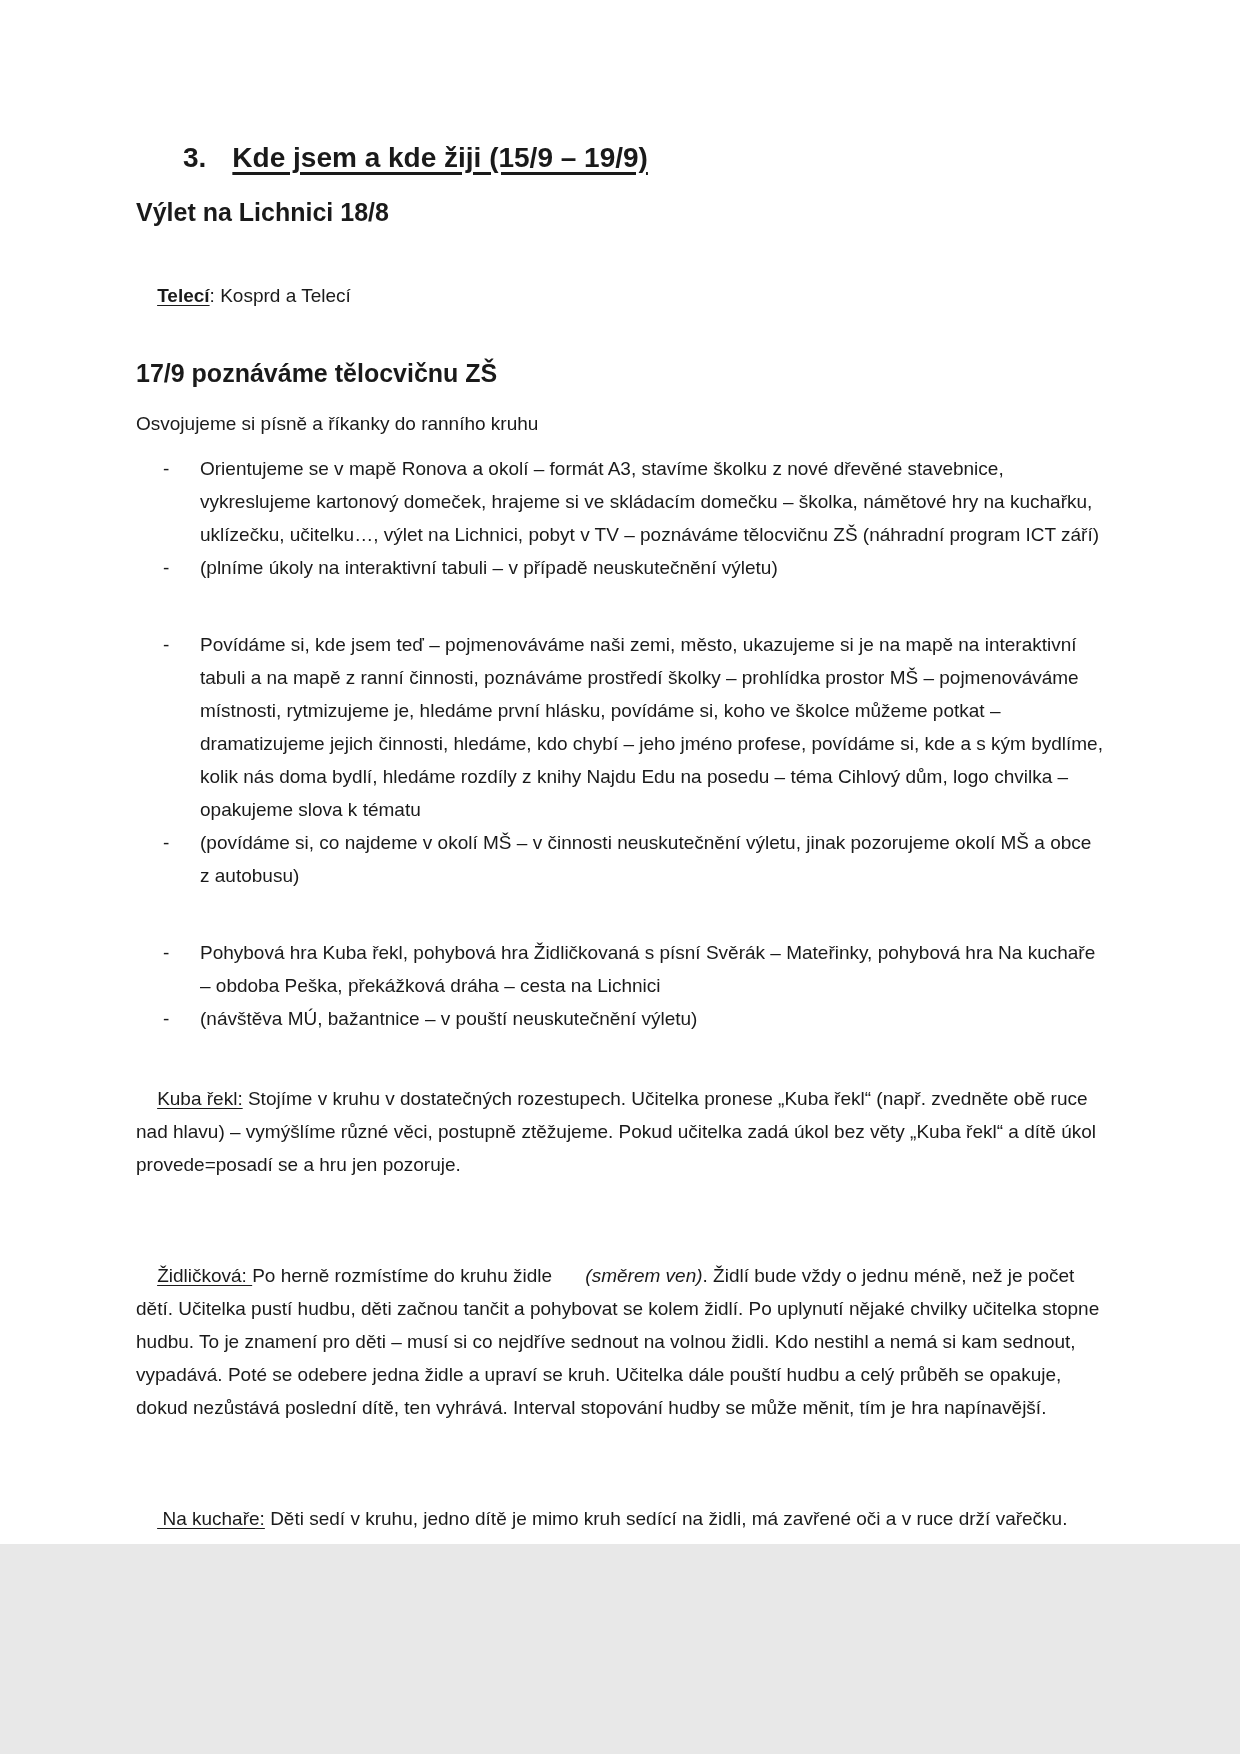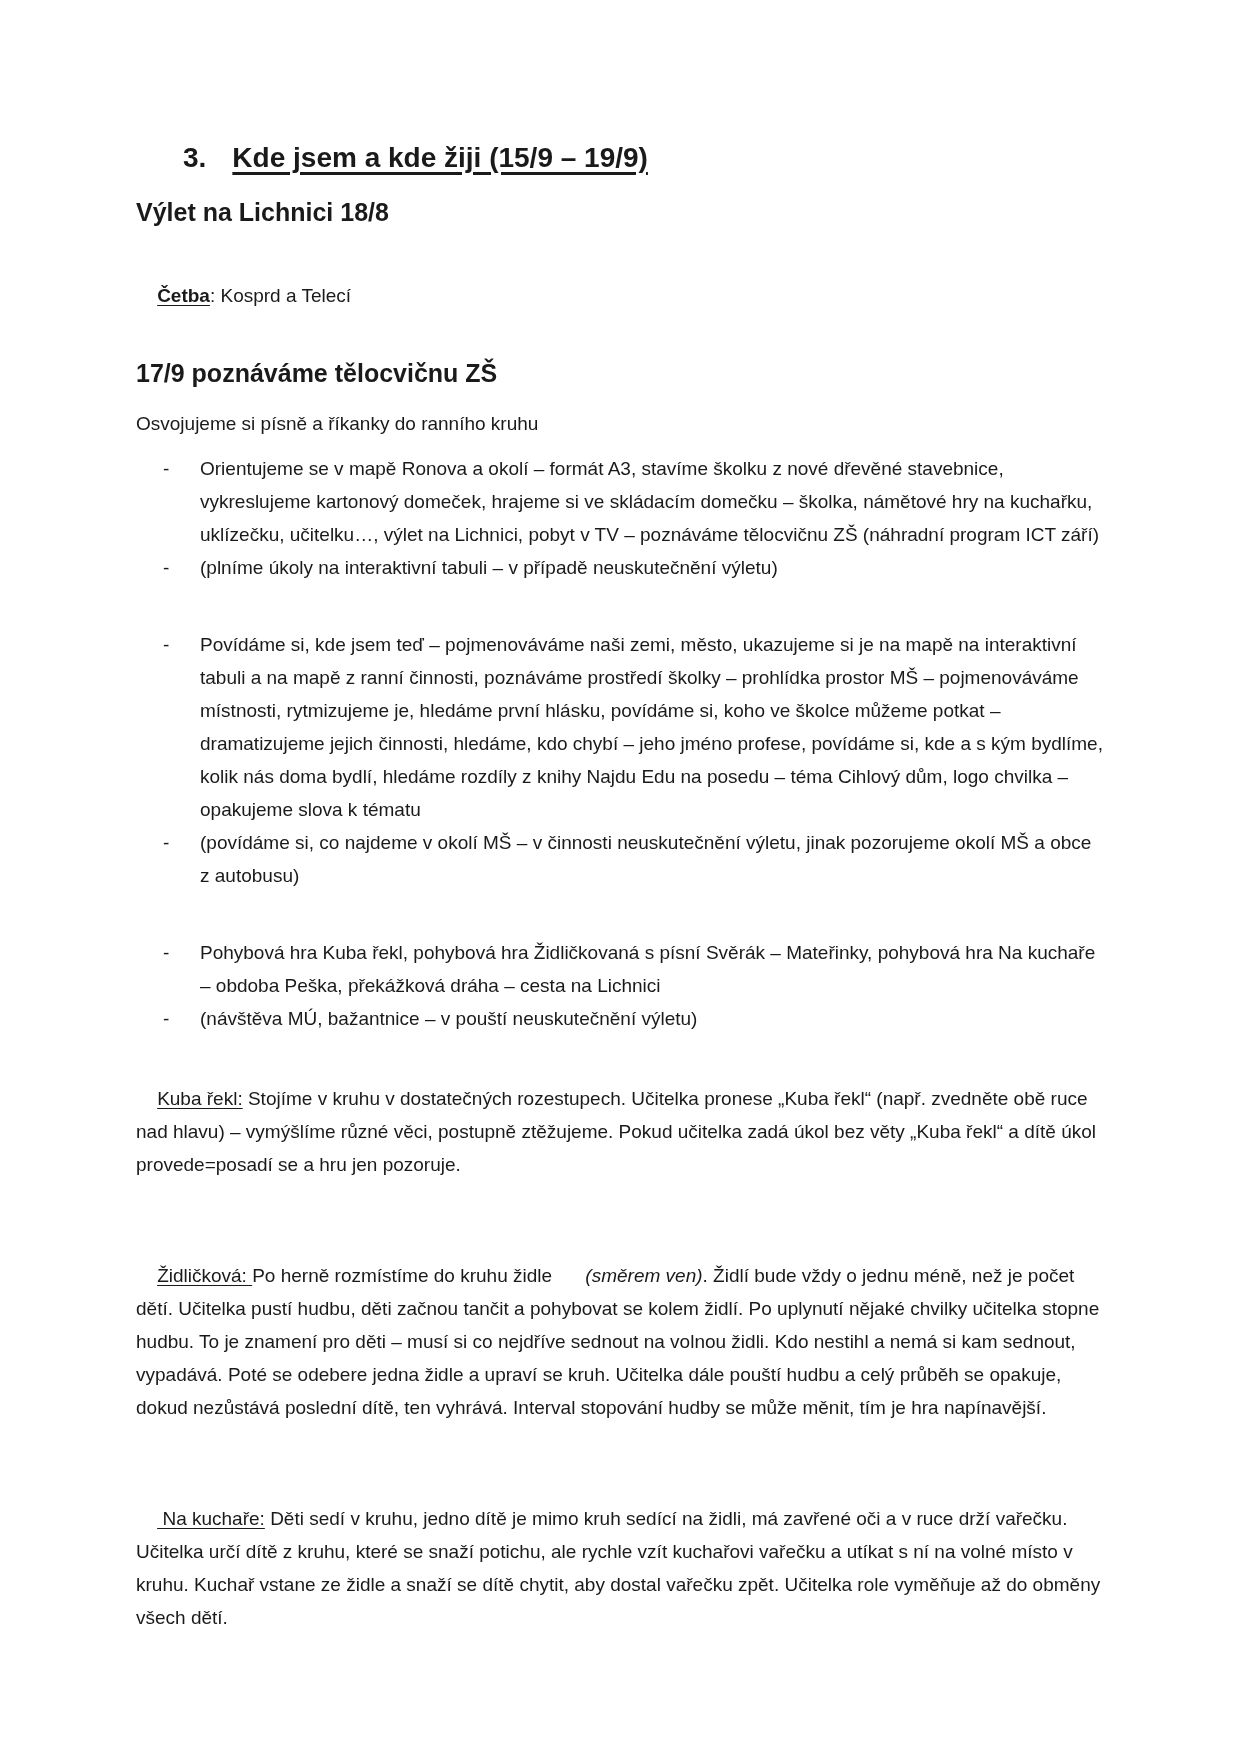--- a/index.html
+++ b/index.html
@@ -1,18 +1,18 @@
 <!DOCTYPE html>
 <html lang="cs"><head>
 <meta charset="utf-8">
 <style>
   html, body { margin: 0; padding: 0; background: #e8e8e8; }
   .page {
     width: 1240px;
-    height: 1754px;
+    height: 1544px;
     margin: 0 auto;
     background: #ffffff;
     box-sizing: border-box;
     padding: 140px 134px 40px 136px;
     font-family: "Liberation Sans", "DejaVu Sans", sans-serif;
     color: #1a1a1a;
     overflow: hidden;
   }
   .doc p, .doc li { 
     font-size: 19px; 
@@ -72,21 +72,21 @@
 
 <div class="page doc">
 
   <h1 class="numbered">
     <span class="h-num">3.</span><span class="h-title">Kde jsem a kde žiji (15/9 – 19/9)</span>
   </h1>
 
   <h2 class="sub">Výlet na Lichnici 18/8</h2>
 
   <p class="reading-line">
-    <span class="lead-u bold">Četba</span><span>: Kosprd a Telecí</span>
+    <span class="lead-u bold">Telecí</span><span>: Kosprd a Telecí</span>
   </p>
 
   <h2 class="sub">17/9 poznáváme tělocvičnu ZŠ</h2>
 
 
   <p class="para">Osvojujeme si písně a říkanky do ranního kruhu</p>
 
   <ul class="dash gap-after">
     <li>Orientujeme se v mapě Ronova a okolí – formát A3, stavíme školku z nové dřevěné stavebnice, vykreslujeme kartonový domeček, hrajeme si ve skládacím domečku – školka, námětové hry na kuchařku, uklízečku, učitelku…, výlet na Lichnici, pobyt v TV – poznáváme tělocvičnu ZŠ (náhradní program ICT září)</li>
     <li>(plníme úkoly na interaktivní tabuli – v případě neuskutečnění výletu)</li>

